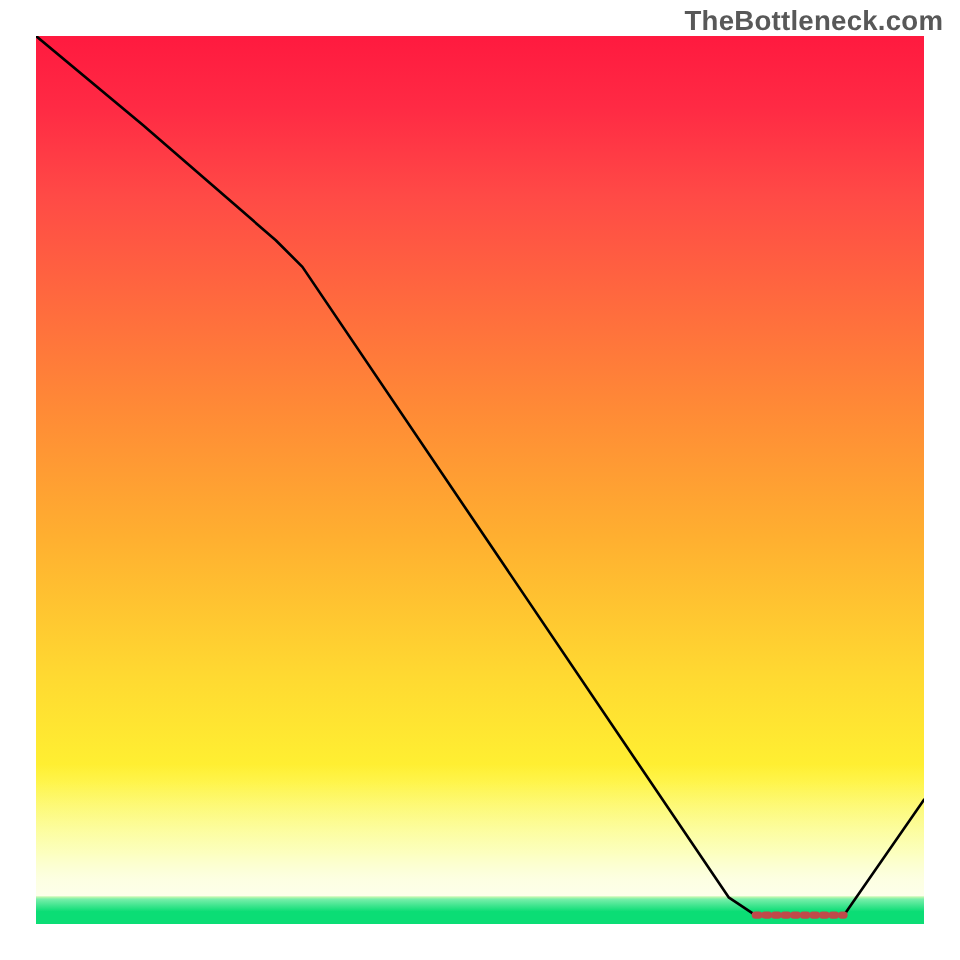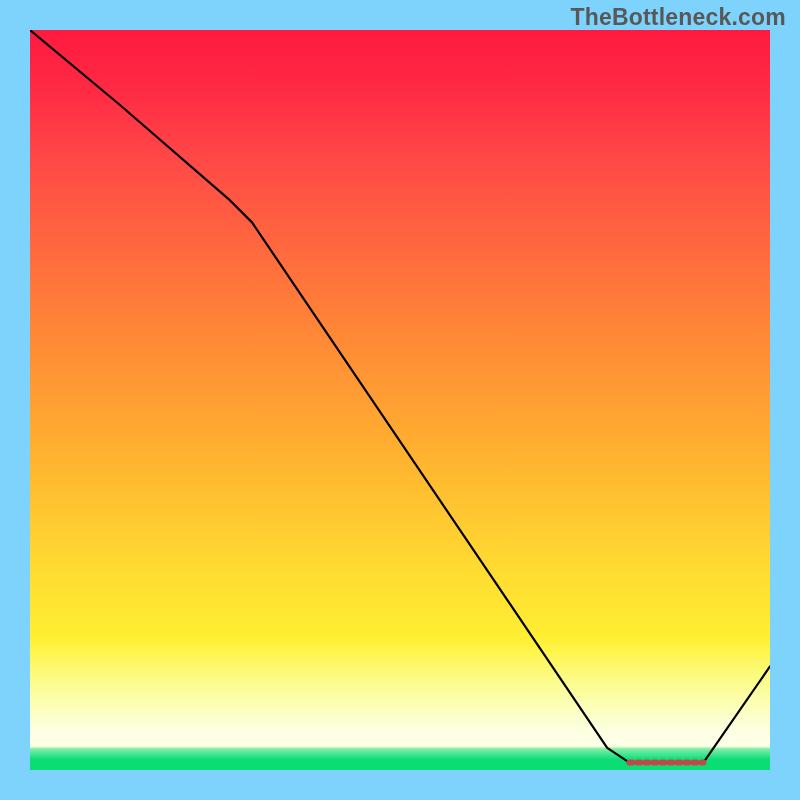--- a/index.html
+++ b/index.html
@@ -7,21 +7,21 @@
     padding: 0;
     width: 800px;
     height: 800px;
     background: #000;
     font-family: Arial, Helvetica, sans-serif;
     overflow: hidden;
   }
   .frame {
     width: 800px;
     height: 800px;
-    background: #7dd3fc;
+    background: #ffffff;
     position: relative;
   }
   .watermark {
     position: absolute;
     top: 4px;
     right: 14px;
     color: #585858;
     font-size: 23px;
     font-weight: 600;
     letter-spacing: 0.2px;

